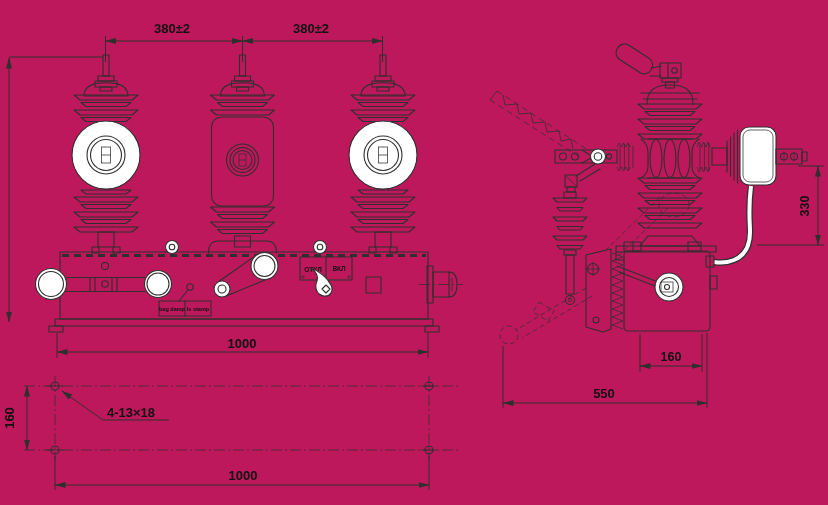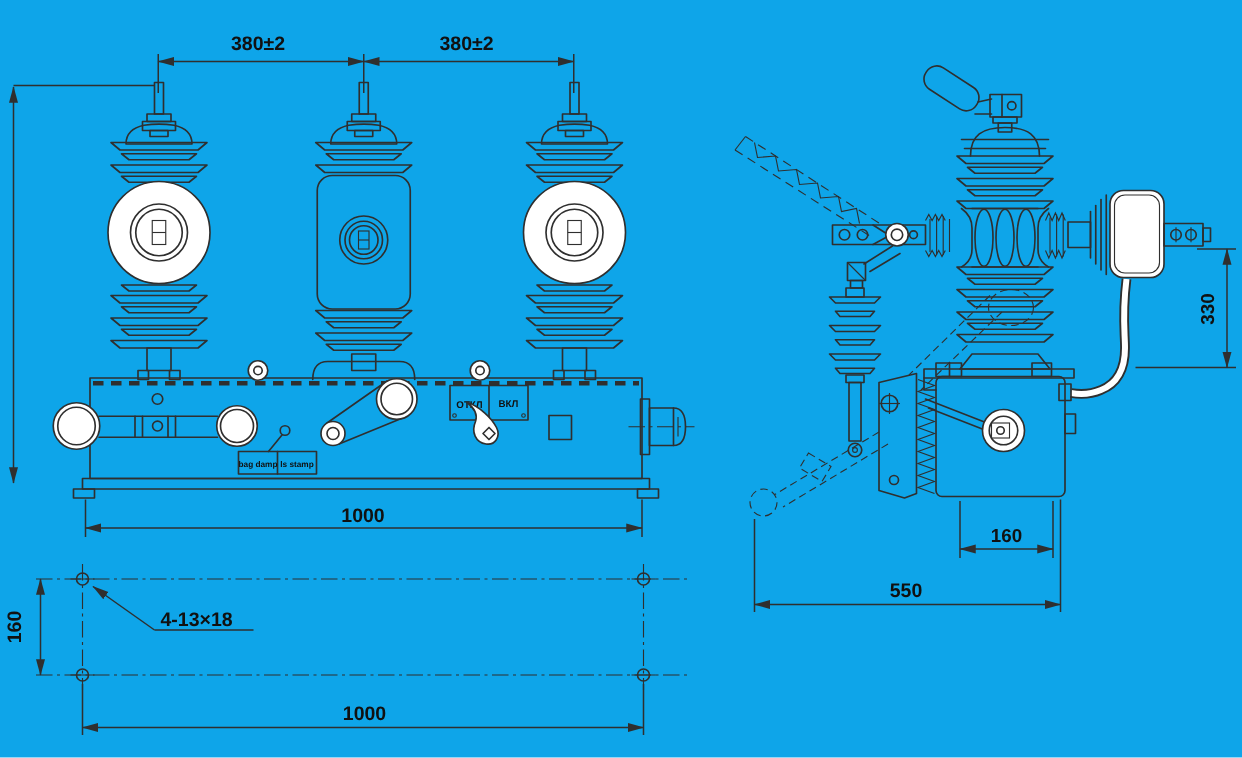--- a/index.html
+++ b/index.html
@@ -1,16 +1,16 @@
 <!DOCTYPE html>
 <html><head>
 <meta charset="utf-8">
 <style>
   html,body{margin:0;padding:0;background:#fff;}
-  .stage{position:relative;width:828px;height:505px;background:#0ea5e9;overflow:hidden;
+  .stage{position:relative;width:828px;height:505px;background:#be185d;overflow:hidden;
          font-family:"Liberation Sans", sans-serif;}
   svg{display:block}
   .ln{fill:none;stroke:#2f2f2f;stroke-width:1.1;stroke-linejoin:round;stroke-linecap:round}
   .thin{fill:none;stroke:#2f2f2f;stroke-width:.75}
   .wfill{fill:#fff;stroke:#2f2f2f;stroke-width:1.1}
   .dim{fill:none;stroke:#2f2f2f;stroke-width:1}
   .dash{stroke-dasharray:6 4}
   .dash2{stroke-dasharray:5 3}
   .cl{stroke-dasharray:11 3 2 3}
   .dimtxt{font:bold 13px "Liberation Sans", sans-serif;fill:#111;}

